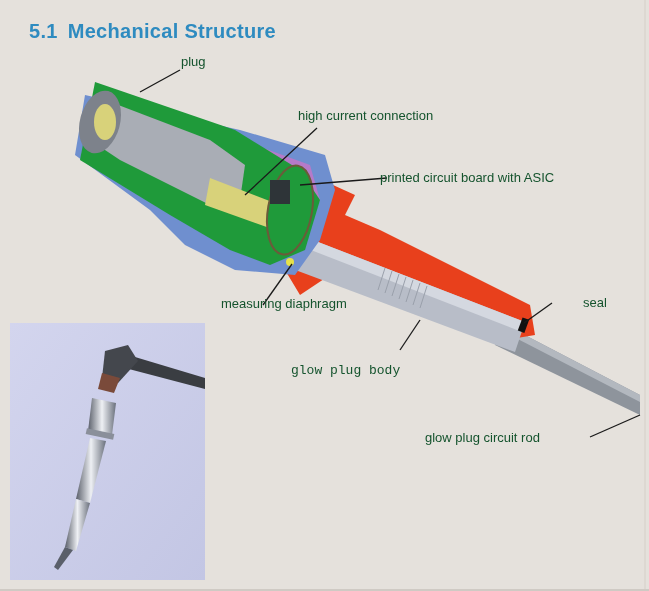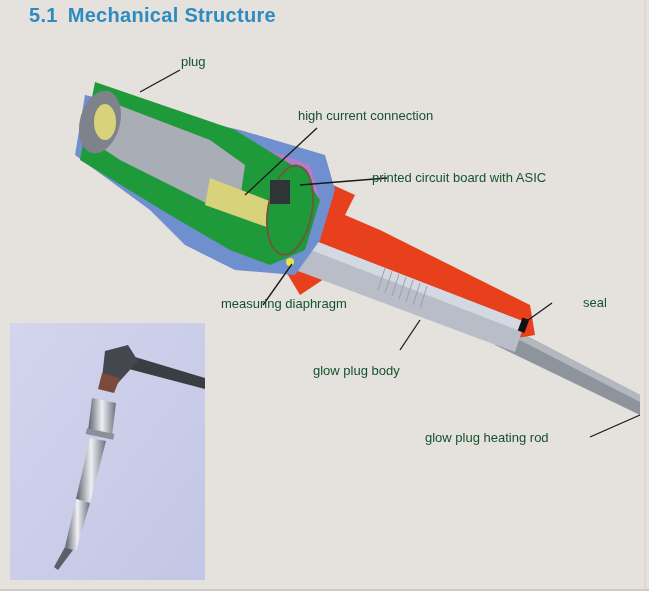--- a/index.html
+++ b/index.html
@@ -1,18 +1,18 @@
 <!DOCTYPE html>
 <html><head>
 <meta charset="utf-8">
 <style>
   html, body { margin:0; padding:0; }
   body { width:649px; height:591px; background:#e5e1dc; position:relative; overflow:hidden;
          font-family:"Liberation Sans", sans-serif; }
-  .title { position:absolute; left:29px; top:4px; font-size:20px; font-weight:bold; color:#2e8bc0; letter-spacing:0.3px; }
+  .title { position:absolute; left:29px; top:20px; font-size:20px; font-weight:bold; color:#2e8bc0; letter-spacing:0.3px; }
   .title .num { margin-right:10px; }
   .label { position:absolute; font-size:13px; color:#14532d; white-space:nowrap; }
   svg.diagram { position:absolute; left:0; top:0; }
   .photo { position:absolute; left:10px; top:323px; width:195px; height:257px; background:#c9cbe6; overflow:hidden; }
   .bottom-rule { position:absolute; left:0; right:0; bottom:0; height:2px; background:#cfcac4; }
   .right-rule { position:absolute; top:0; bottom:0; right:3px; width:2px; background:#ddd8d2; }
 </style>
 </head>
 <body>
 
@@ -65,25 +65,25 @@
     <line x1="387" y1="178" x2="300" y2="185"></line>
     <line x1="292" y1="264" x2="263" y2="305"></line>
     <line x1="552" y1="303" x2="524" y2="323"></line>
     <line x1="420" y1="320" x2="400" y2="350"></line>
     <line x1="590" y1="437" x2="640" y2="415"></line>
   </g>
 </svg>
 
 <div class="label" style="left:181px; top:54px;">plug</div>
 <div class="label" style="left:298px; top:108px;">high current connection</div>
-<div class="label" style="left:372px; top:170px;text-align:right;">printed circuit board with ASIC</div>
+<div class="label" style="left:380px; top:170px;text-align:right;">printed circuit board with ASIC</div>
 <div class="label" style="left:221px; top:296px;">measuring diaphragm</div>
 <div class="label" style="left:557px; top:295px;margin-left:26px;">seal</div>
-<div class="label" style="left:313px; top:363px;">glow plug body</div>
-<div class="label" style="left:425px; top:430px;">glow plug heating rod</div>
+<div class="label" style="left:291px; top:363px;font-family:Liberation Mono, monospace;">glow plug body</div>
+<div class="label" style="left:425px; top:430px;">glow plug circuit rod</div>
 
 <div class="photo">
   <svg width="195" height="257" viewBox="0 0 195 257">
     <defs>
       <linearGradient id="pbg" x1="0" y1="0" x2="1" y2="1">
         <stop offset="0" stop-color="#d3d5ee"></stop>
           <stop offset="1" stop-color="#c3c6e4"></stop>
       </linearGradient>
       <linearGradient id="met" x1="0" y1="0" x2="1" y2="0">
         <stop offset="0" stop-color="#5a5f6a"></stop>

